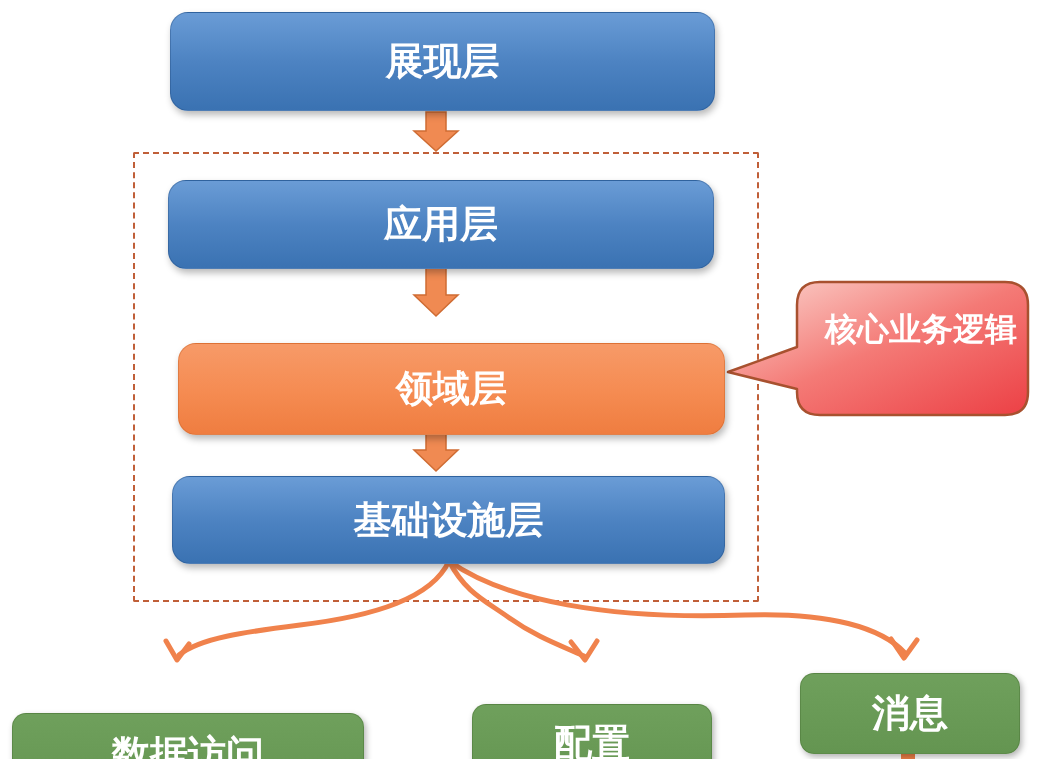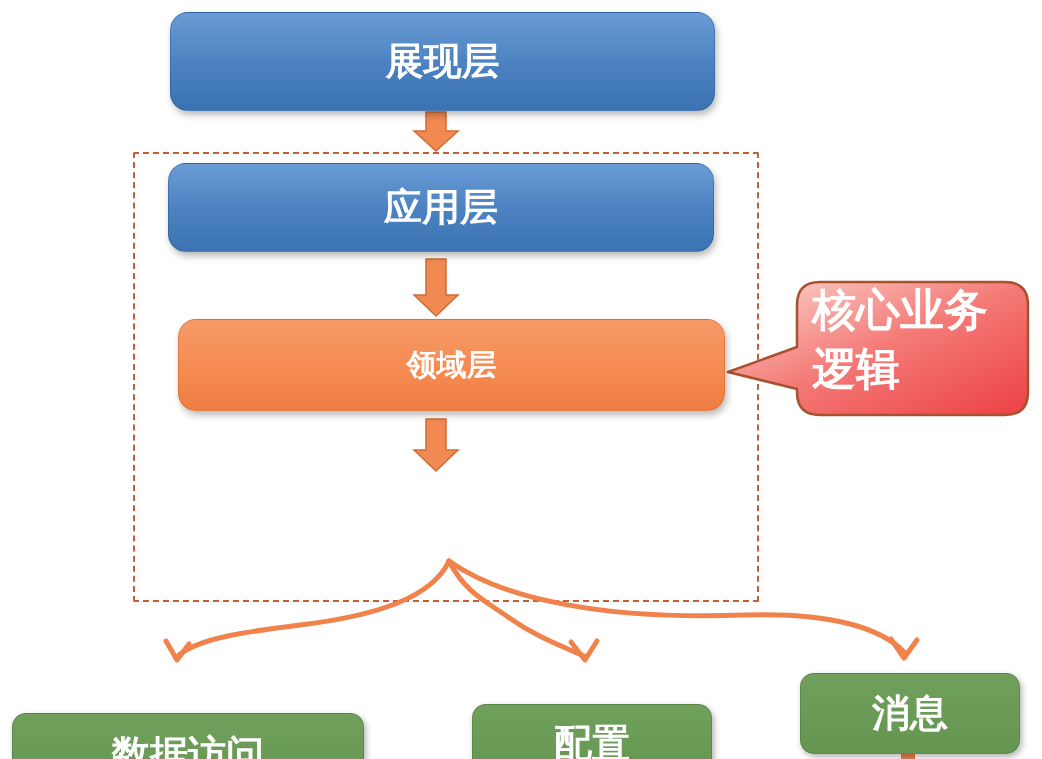--- a/index.html
+++ b/index.html
@@ -44,57 +44,58 @@
     border-radius: 18px;
     box-shadow: 2px 4px 7px rgba(0,0,0,0.28);
     font-size: 38px;
     font-family: Liberation Serif, serif;
   }
   .box-orange {
     background: linear-gradient(180deg, #f79a68 0%, #f58b51 55%, #ef7d40 100%);
     border: 1px solid rgba(200, 100, 40, 0.45);
     border-radius: 18px;
     box-shadow: 2px 4px 7px rgba(0,0,0,0.28);
-    font-size: 30px;
+    font-size: 37px;
+    margin-top: 24px;
   }
   .box-green {
     background: linear-gradient(180deg, #6fa05c 0%, #649551 100%);
     border: 1px solid rgba(70, 110, 50, 0.4);
     border-radius: 14px;
     box-shadow: 2px 3px 6px rgba(0,0,0,0.3);
     font-size: 38px;
   }
   .pos-presentation   { left: 170px; top: 12px;  width: 543px; height: 97px; }
-  .pos-application    { left: 168px; top: 163px; width: 544px; height: 87px; }
+  .pos-application    { left: 168px; top: 180px; width: 544px; height: 87px; }
   .pos-domain         { left: 178px; top: 319px; width: 545px; height: 90px; }
   .pos-infrastructure { left: 172px; top: 476px; width: 551px; height: 86px; }
   .pos-data-access    { left: 12px;  top: 713px; width: 350px; height: 80px; }
   .pos-config         { left: 472px; top: 704px; width: 238px; height: 76px; }
   .pos-message        { left: 800px; top: 673px; width: 218px; height: 79px; }
   .watermark {
     position: absolute;
     left: 368px; top: 314px;
     z-index: 4;
     font-size: 50px;
     font-weight: bold;
     letter-spacing: -1px;
     color: #5a68c8;
     opacity: 0.92;
     white-space: nowrap;
   }
   .callout-text {
     position: absolute;
-    left: 812px; top: 280px;
+    left: 812px; top: 308px;
     width: 205px;
     z-index: 3;
     color: #ffffff;
     font-weight: bold;
-    font-size: 44px;
+    font-size: 32px;
     line-height: 1.35;
-    text-align: left;
+    text-align: right;
   }
 </style>
 </head>
 <body>
 
 <div class="canvas">
 
   <div class="dashed-region"></div>
 
   <svg class="overlay" width="1042" height="759" viewBox="0 0 1042 759">
@@ -133,20 +134,23 @@
   </div>
 
   <div class="box box-blue pos-application">
     <span>应用层</span>
   </div>
 
   <div class="box box-orange pos-domain">
     <span>领域层</span>
   </div>
 
+  <div class="box box-blue pos-infrastructure">
+    <span>基础设施层</span>
+  </div>
 
   <div class="box box-green pos-data-access">
     <span>数据访问</span>
   </div>
 
   <div class="box box-green pos-config">
     <span>配置</span>
   </div>
 
   <div class="box box-green pos-message">

